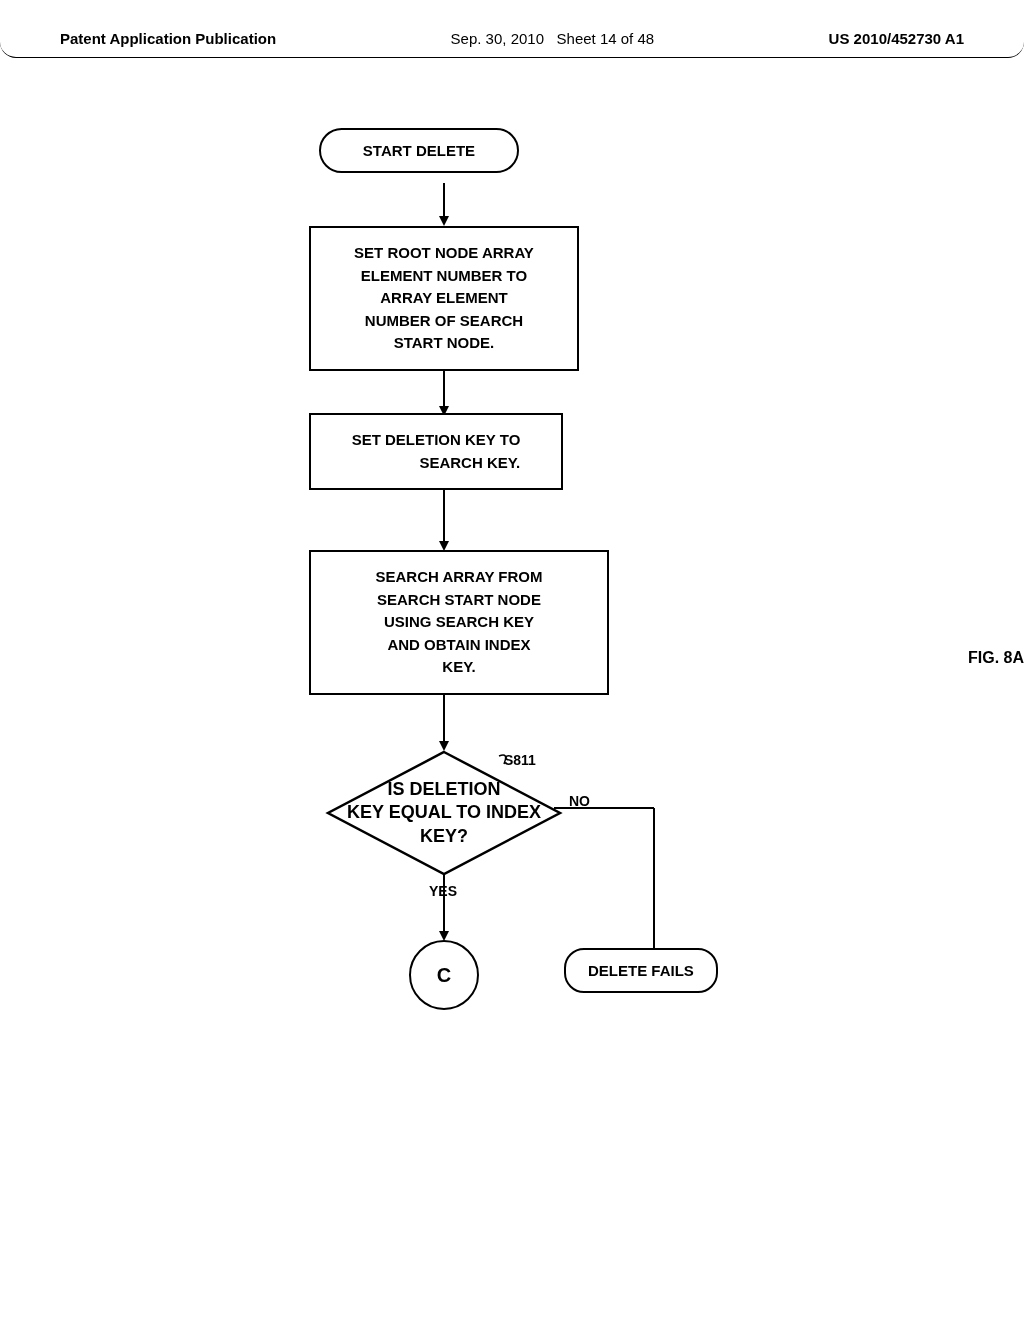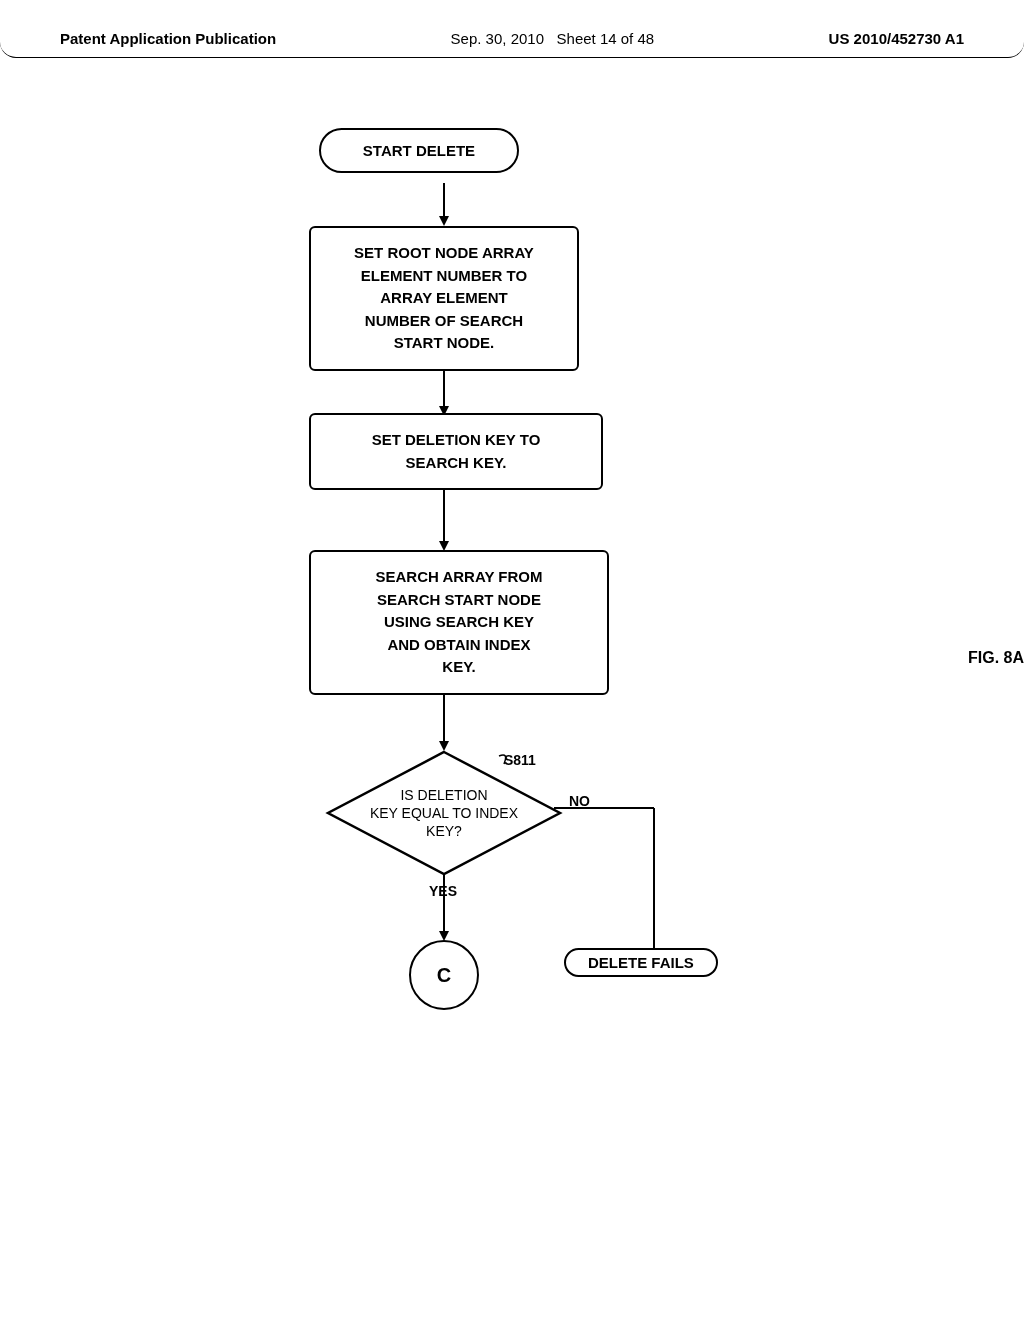--- a/index.html
+++ b/index.html
@@ -44,21 +44,20 @@
     
     .fc-node {
       position: relative;
       display: flex;
       align-items: center;
       justify-content: center;
       text-align: center;
       font-size: 15px;
       font-weight: bold;
       font-family: Arial, sans-serif;
-      border-radius: 6px;
     }
     .fc-rounded {
       border: 2.5px solid #000;
       border-radius: 30px;
       padding: 12px 30px;
       background: #fff;
       min-width: 200px;
     }
     .fc-rect {
       border: 2.5px solid #000;
@@ -77,40 +76,40 @@
     }
     .fc-diamond svg {
       position: absolute;
       top: 0; left: 0;
       width: 100%; height: 100%;
     }
     .fc-diamond-text {
       position: relative;
       z-index: 1;
       text-align: center;
-      font-size: 14px;
-      font-weight: normal;
+      font-size: 18px;
+      font-weight: bold;
       line-height: 1.3;
     }
     .fc-circle {
       border: 2.5px solid #000;
       border-radius: 50%;
       width: 70px;
       height: 70px;
       display: flex;
       align-items: center;
       justify-content: center;
       font-size: 20px;
       font-weight: bold;
       background: #fff;
     }
     .fc-rounded-rect {
       border: 2.5px solid #000;
       border-radius: 20px;
-      padding: 4px 22px;
+      padding: 12px 22px;
       background: #fff;
       font-size: 15px;
       font-weight: bold;
     }
     
     .connector-svg {
       position: absolute;
       top: 0; left: 0;
       width: 100%; height: 100%;
       pointer-events: none;
@@ -186,21 +185,21 @@
 
       <div style="position:absolute; top:118px; left:175px;">
         <div class="fc-node fc-rect" style="width:270px; text-align:center; line-height:1.5;">
           <span>SET ROOT NODE ARRAY<br>ELEMENT NUMBER TO<br>ARRAY ELEMENT<br>NUMBER OF SEARCH<br>START NODE.</span>
         </div>
       </div>
 
       <div style="position:absolute; top:306px; left:370px; font-size:14px; font-weight:bold; font-family:Arial;">S802</div>
 
       <div style="position:absolute; top:305px; left:175px;">
-        <div class="fc-node fc-rect" style="width:294px; text-align:center; line-height:1.5;">
+        <div class="fc-node fc-rect" style="width:254px; text-align:right; line-height:1.5;">
           <span>SET DELETION KEY TO<br>SEARCH KEY.</span>
         </div>
       </div>
 
       <div style="position:absolute; top:444px; left:370px; font-size:14px; font-weight:bold; font-family:Arial;">S810</div>
 
       <div style="position:absolute; top:442px; left:175px;">
         <div class="fc-node fc-rect" style="width:300px; text-align:center; line-height:1.5;">
           <span>SEARCH ARRAY FROM<br>SEARCH START NODE<br>USING SEARCH KEY<br>AND OBTAIN INDEX<br>KEY.</span>
         </div>

